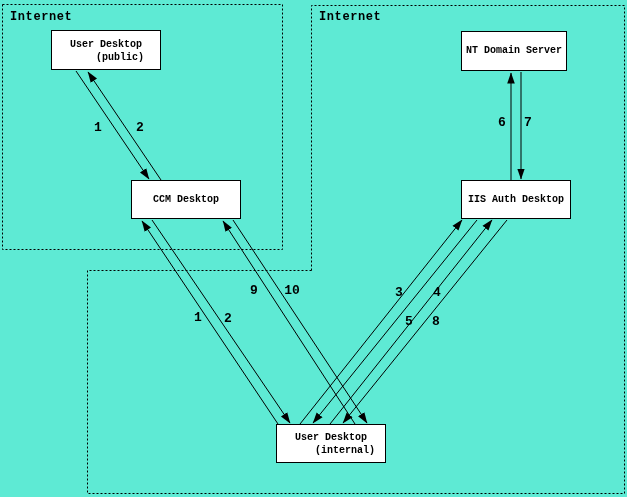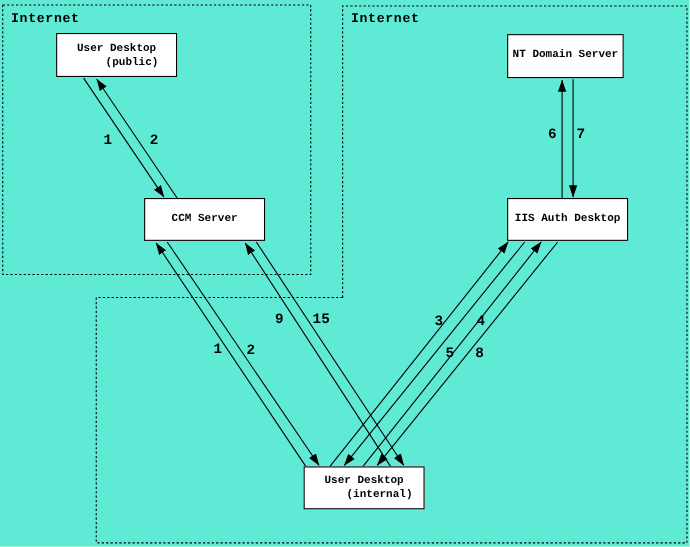--- a/index.html
+++ b/index.html
@@ -88,21 +88,21 @@
 
   <div class="zone-label" style="left:10px; top:10px">Internet</div>
   <div class="zone-label" style="left:319px; top:10px">Internet</div>
 
   <div class="node" style="left:51px; top:30px; width:110px; height:40px">
     <div class="node-label">User Desktop</div>
     <div class="node-sublabel">(public)</div>
   </div>
 
   <div class="node" style="left:131px; top:180px; width:110px; height:39px">
-    <div class="node-label">CCM Server</div>
+    <div class="node-label">CCM Desktop</div>
   </div>
 
   <div class="node" style="left:461px; top:31px; width:106px; height:40px">
     <div class="node-label">NT Domain Server</div>
   </div>
 
   <div class="node" style="left:461px; top:180px; width:110px; height:39px">
     <div class="node-label">IIS Auth Desktop</div>
   </div>
 
@@ -111,21 +111,21 @@
     <div class="node-sublabel">(internal)</div>
   </div>
 
   <span class="num" style="left:98px;  top:127px">1</span>
   <span class="num" style="left:140px; top:127px">2</span>
 
   <span class="num" style="left:198px; top:317px">1</span>
   <span class="num" style="left:228px; top:318px">2</span>
 
   <span class="num" style="left:254px; top:290px">9</span>
-  <span class="num" style="left:292px; top:290px">15</span>
+  <span class="num" style="left:292px; top:290px">10</span>
 
   <span class="num" style="left:399px; top:292px">3</span>
   <span class="num" style="left:437px; top:292px">4</span>
   <span class="num" style="left:409px; top:321px">5</span>
   <span class="num" style="left:436px; top:321px">8</span>
 
   <span class="num" style="left:502px; top:122px">6</span>
   <span class="num" style="left:528px; top:122px">7</span>
 
 </div>

